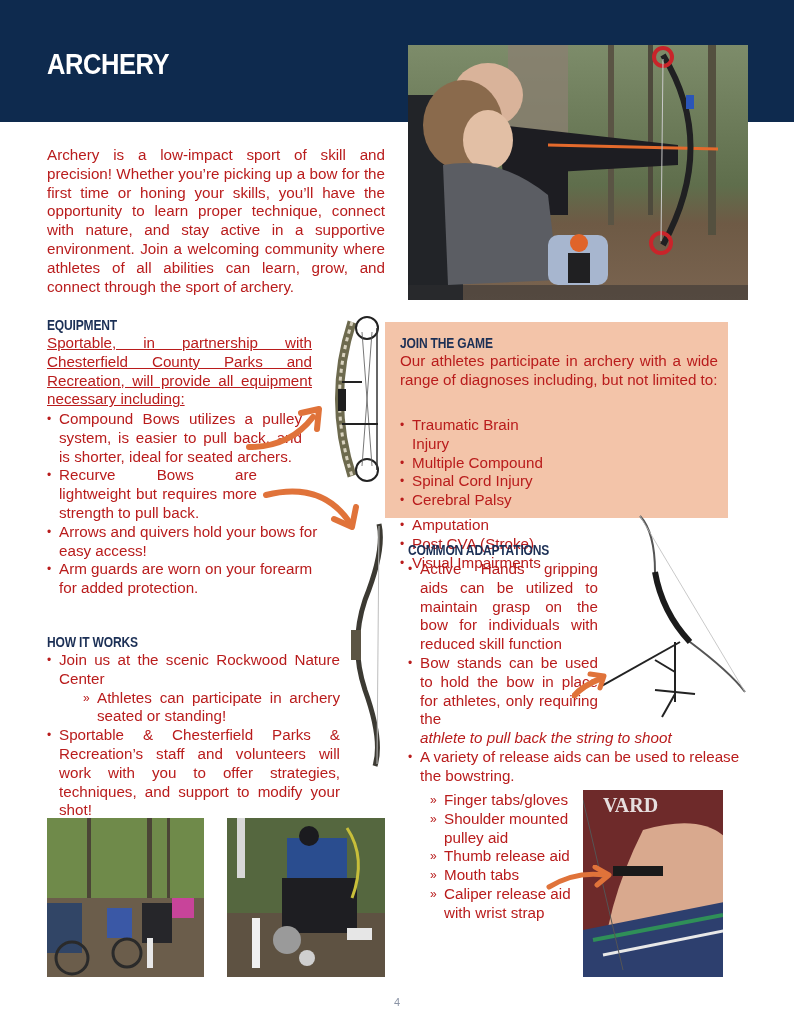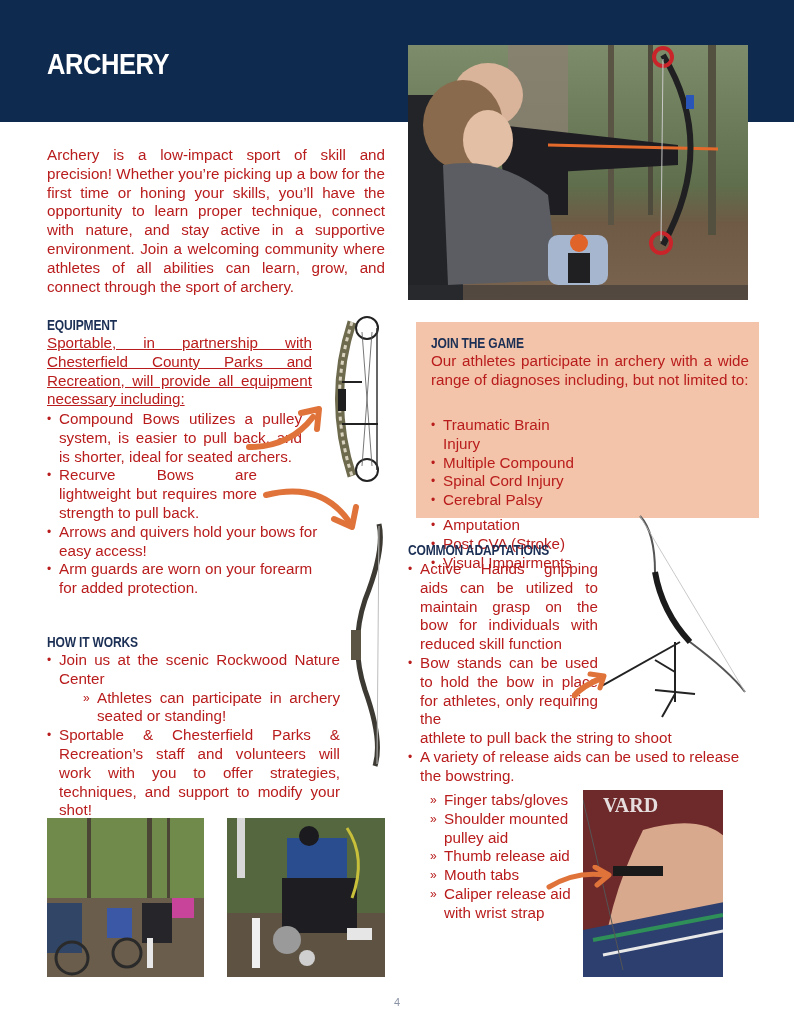--- a/index.html
+++ b/index.html
@@ -10,21 +10,21 @@
   .txt { position: absolute; font-size: 15.2px; line-height: 18.8px; color: #b91c1c; }
   .just { text-align: justify; text-align-last: left; }
   .heading { position: absolute; font-size: 14px; font-weight: bold; color: #1b2f55; transform: scaleX(0.86); transform-origin: left top; letter-spacing: -0.2px; }
   ul.bul { list-style: none; }
   ul.bul > li { position: relative; padding-left: 12px; }
   ul.bul > li::before { content: "\2022"; position: absolute; left: 0; top: 0; font-size: 12px; }
   ul.sub { list-style: none; }
   ul.sub > li { position: relative; padding-left: 16px; }
   ul.sub > li::before { content: "\00BB"; position: absolute; left: 2px; top: 0; font-size: 12px; }
   .photo { position: absolute; overflow: hidden; }
-  .peach { position: absolute; left: 416px; top: 322px; width: 343px; height: 196px; background: #f3c4a9; }
+  .peach { position: absolute; left: 385px; top: 322px; width: 343px; height: 196px; background: #f3c4a9; }
   .cols { display: flex; gap: 6px; }
   .cols > ul { flex: 1; }
   .page-num { position: absolute; left: 394px; top: 996px; font-size: 11px; color: #8a93a5; }
   svg { display: block; }
 </style>
 </head>
 <body>
 
 <div class="header-band"></div>
 <div class="page-title">ARCHERY</div>
@@ -174,21 +174,21 @@
       <li><span>Amputation</span></li>
       <li><span>Post CVA (Stroke)</span></li>
       <li><span>Visual Impairments</span></li>
     </ul>
   </div>
 </div>
 
 <div class="heading" style="left:408px; top:542px;">COMMON ADAPTATIONS</div>
 <ul class="bul txt" style="left:408px; top:560px; width:345px;">
   <li class="just" style="width:190px;"><span>Active Hands gripping aids can be utilized to maintain grasp on the bow for individuals with reduced skill function</span></li>
-  <li class="just" style="width:190px;"><span>Bow stands can be used to hold the bow in place for athletes, only requiring the</span><br><span style="white-space:nowrap;">athlete to pull back the string to shoot</span></li>
+  <li class="just" style="width:190px;"><span>Bow stands can be used to hold the bow in place for athletes, only requiring the</span><br><span style="white-space:nowrap;font-style:italic;">athlete to pull back the string to shoot</span></li>
   <li><span>A variety of release aids can be used to release the bowstring.</span></li>
 </ul>
 <ul class="sub txt" style="left:428px; top:791px; width:150px;">
   <li><span>Finger tabs/gloves</span></li>
   <li><span>Shoulder mounted pulley aid</span></li>
   <li><span>Thumb release aid</span></li>
   <li><span>Mouth tabs</span></li>
   <li><span>Caliper release aid with wrist strap</span></li>
 </ul>
 

